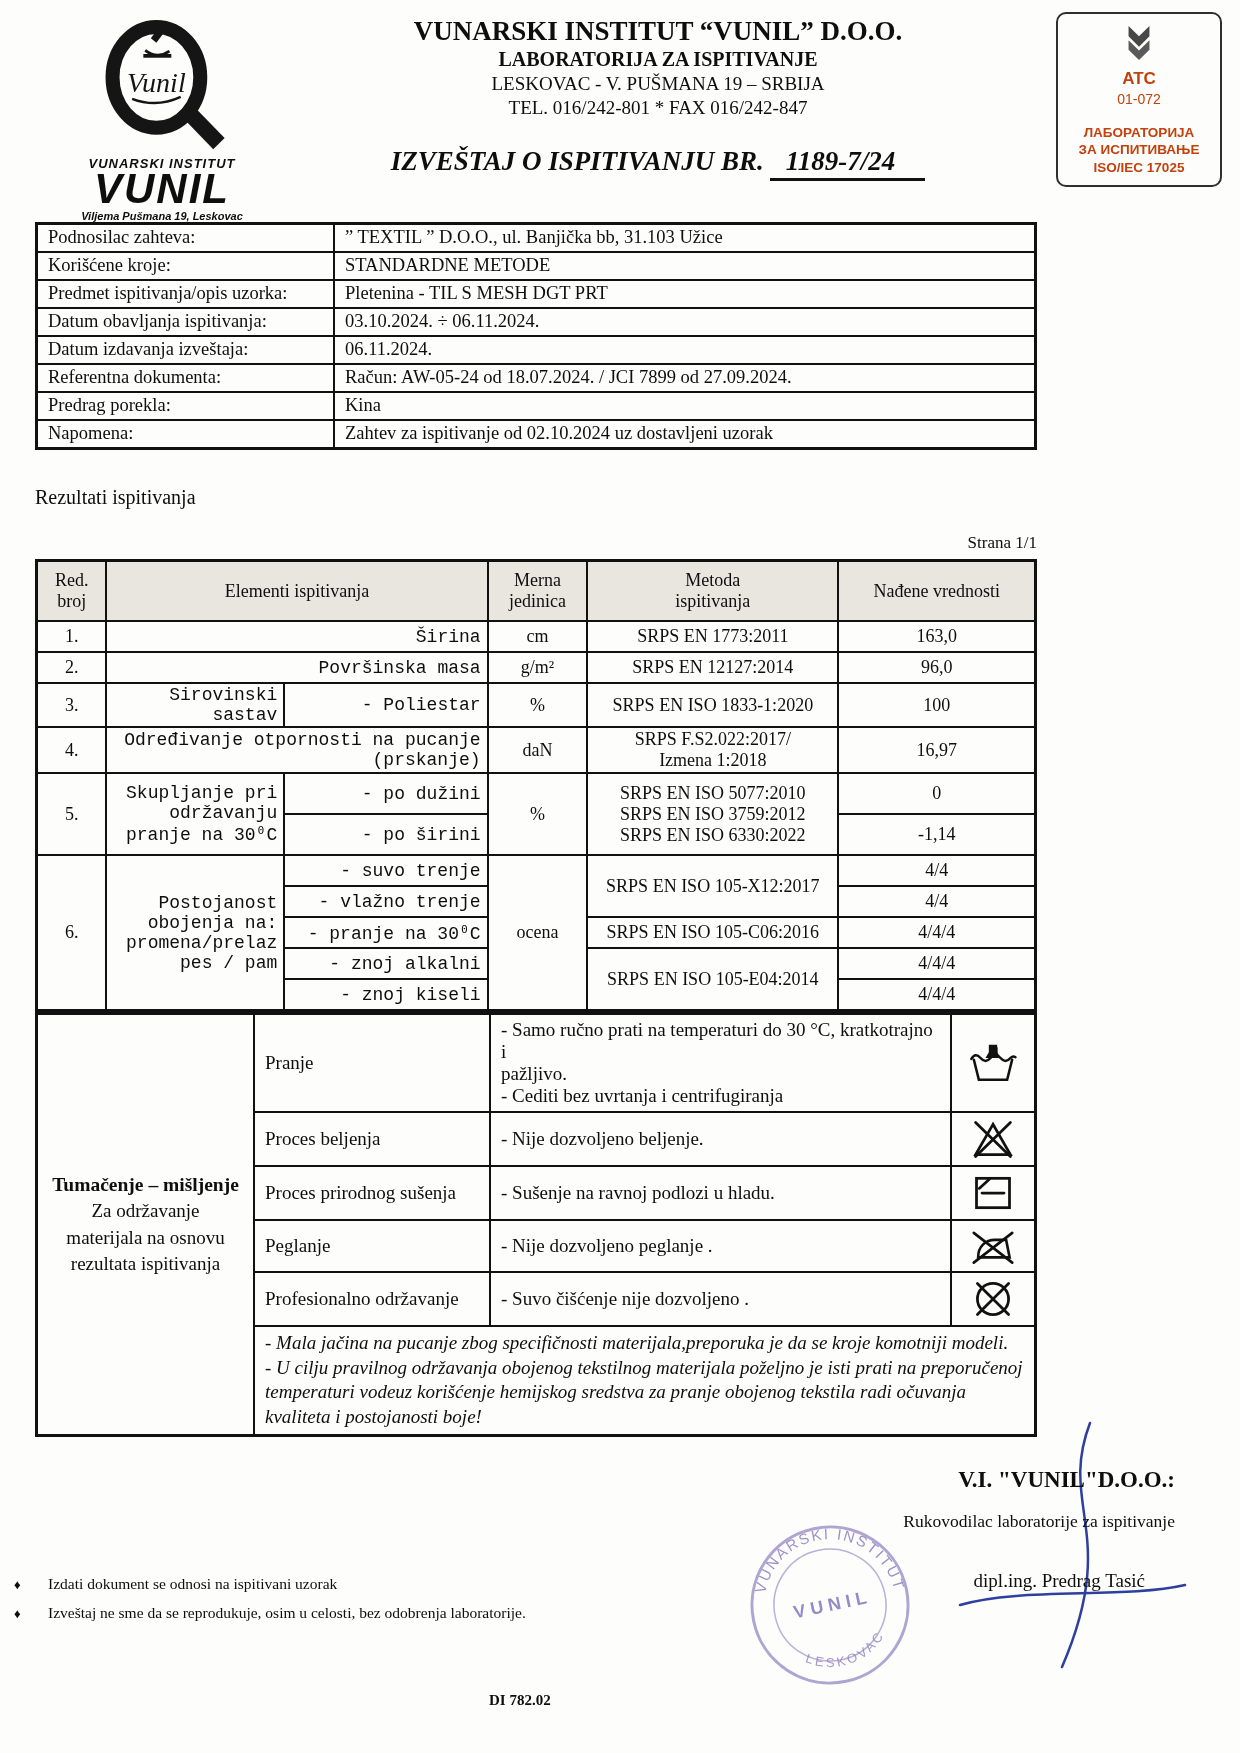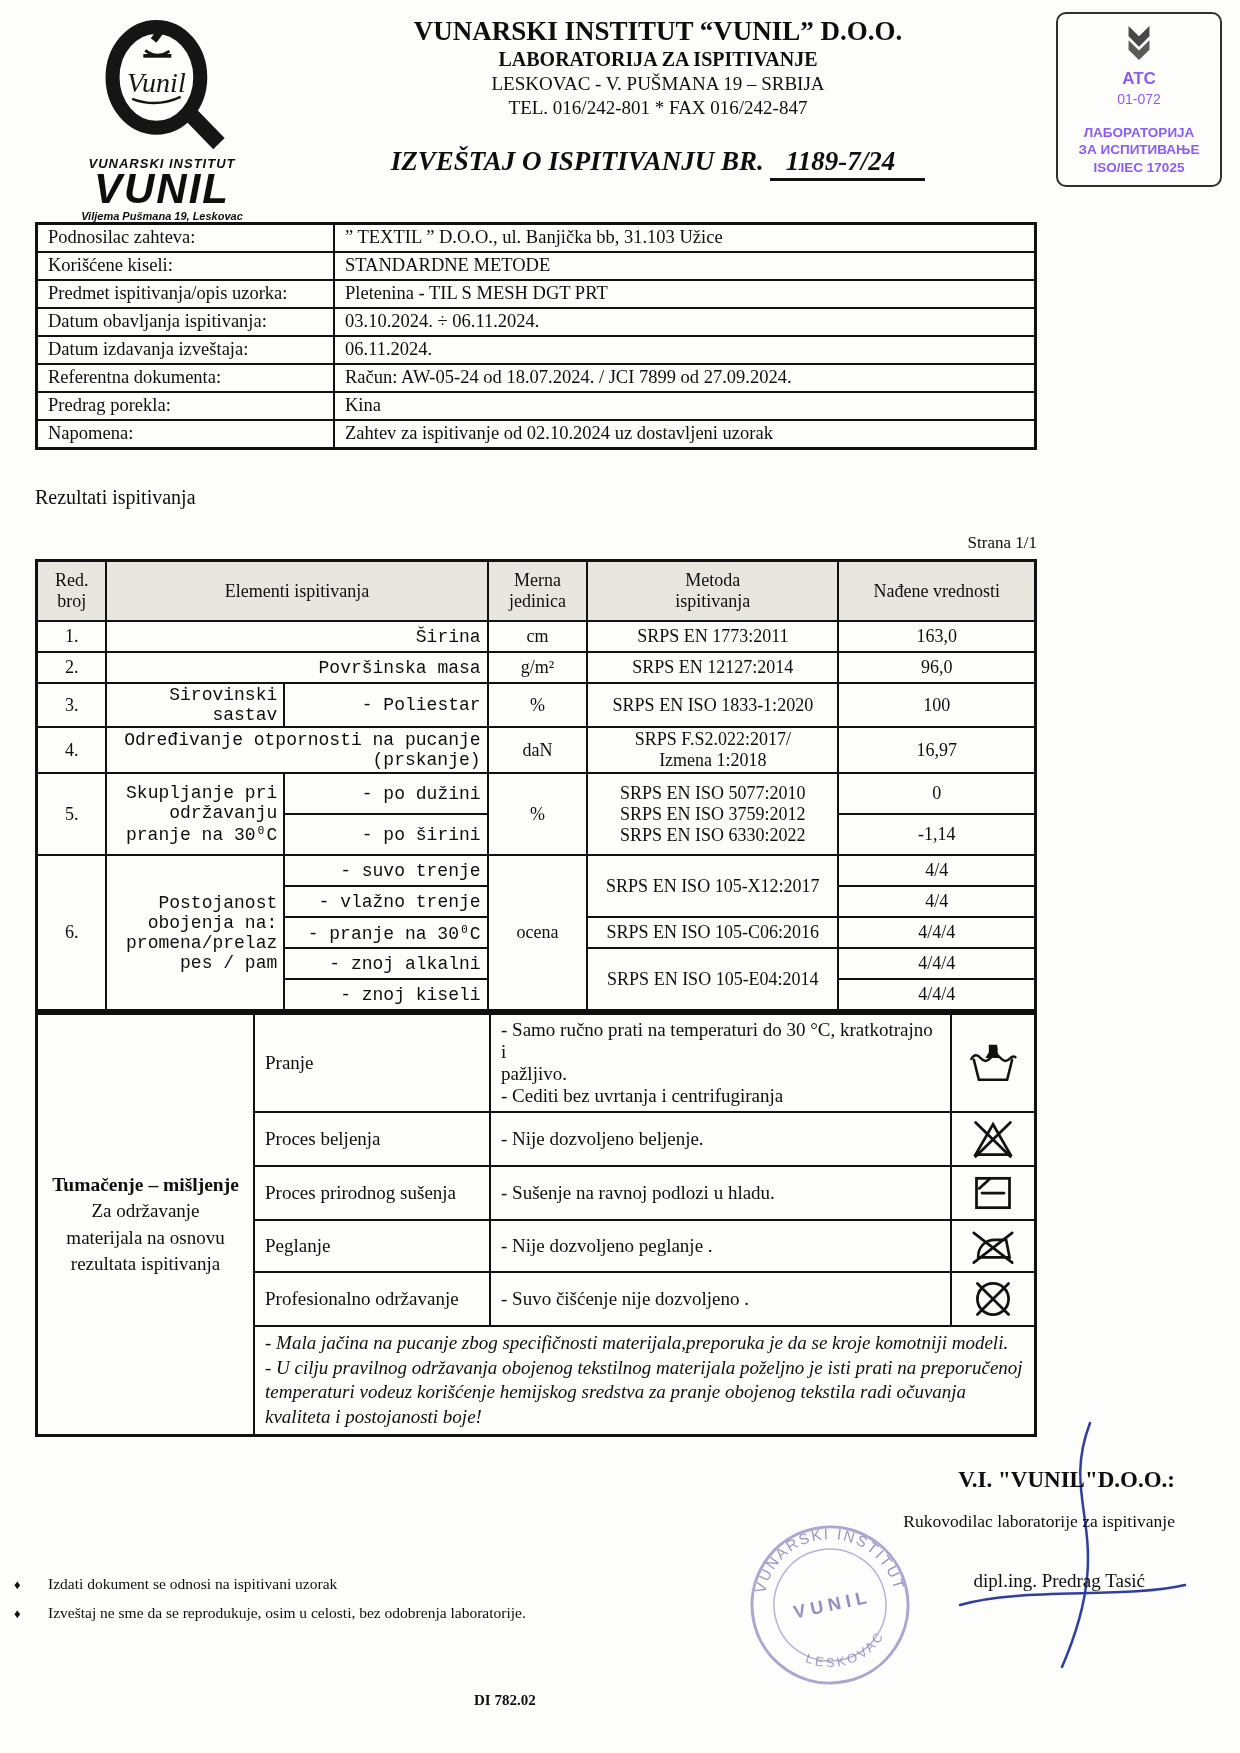--- a/index.html
+++ b/index.html
@@ -20,21 +20,21 @@
   .hc { flex:1; text-align:center; padding-top:4px; }
   .t1 { font-size:27px; font-weight:bold; }
   .t2 { font-size:20px; font-weight:bold; margin-top:1px; }
   .t3 { font-size:19px; margin-top:2px; }
   .t4 { font-size:19px; margin-top:2px; }
   .rep { margin-top:27px; font-size:27px; font-weight:bold; font-style:italic; }
   .rep .num { border-bottom:3px solid #111; padding:0 30px 2px 16px; margin-left:6px; }
   .hb { flex:none; width:178px; }
   .badge { border:2px solid #2f2f2f; border-radius:10px; width:150px; margin-left:auto;
            padding:10px 6px 10px; text-align:center;
-           font-family:"Liberation Sans","DejaVu Sans",sans-serif; color:#8b5cf6; }
+           font-family:"Liberation Sans","DejaVu Sans",sans-serif; color:#c2410c; }
   .badge .atc { font-weight:bold; font-size:17px; margin-top:3px; }
   .badge .code{ font-size:14px; margin-top:2px; }
   .badge .lab { margin-top:18px; font-size:13.5px; font-weight:bold; line-height:1.25; }
   .badge .iso { font-size:13.5px; font-weight:bold; margin-top:1px; }
 
   
   table { border-collapse:collapse; }
   .info { margin:30px 0 0 35px; width:1002px; border:3px solid #111; }
   .info td { border:2px solid #111; font-size:18.5px; padding:1px 10px 2px; height:23px; }
   .info .il { width:275px; }
@@ -70,21 +70,21 @@
   .sig .role { font-size:17.5px; margin-top:18px; }
   .sig .name { font-size:19px; margin-top:38px; padding-right:30px; }
 
   .stamp { position:absolute; left:735px; top:1510px; opacity:.8; }
   .signsvg { position:absolute; left:900px; top:1415px; }
   .signsvg path { stroke:#2f3f9f; stroke-width:2.5; fill:none; stroke-linecap:round; }
 
   .footnotes { position:absolute; left:14px; top:1575px; font-size:15.5px; }
   .fnote { margin-bottom:11px; }
   .fnote .dia { display:inline-block; width:34px; font-size:13px; }
-  .doccode { position:absolute; left:474px; top:1692px; font-size:15px; font-weight:bold; }
+  .doccode { position:absolute; left:489px; top:1692px; font-size:15px; font-weight:bold; }
 </style>
 </head>
 <body>
 
 <div class="page">
 
   <div class="hdr">
     <div class="hl">
       <svg viewBox="0 0 160 150" width="150" height="140">
         <ellipse cx="74" cy="70" rx="47" ry="54" fill="none" stroke="#151515" stroke-width="15"></ellipse>
@@ -127,21 +127,21 @@
     </div>
   </div>
 
   <table class="info">
     <tbody>
       <tr>
         <td class="il">Podnosilac zahteva:</td>
         <td class="iv">” TEXTIL ” D.O.O., ul. Banjička bb, 31.103 Užice</td>
         </tr>
       <tr>
-        <td class="il">Korišćene kiseli:</td>
+        <td class="il">Korišćene kroje:</td>
         <td class="iv">STANDARDNE METODE</td>
         </tr>
       <tr>
         <td class="il">Predmet ispitivanja/opis uzorka:</td>
         <td class="iv">Pletenina  - TIL S MESH DGT PRT</td>
         </tr>
       <tr>
         <td class="il">Datum obavljanja ispitivanja:</td>
         <td class="iv">03.10.2024. ÷  06.11.2024.</td>
         </tr>

